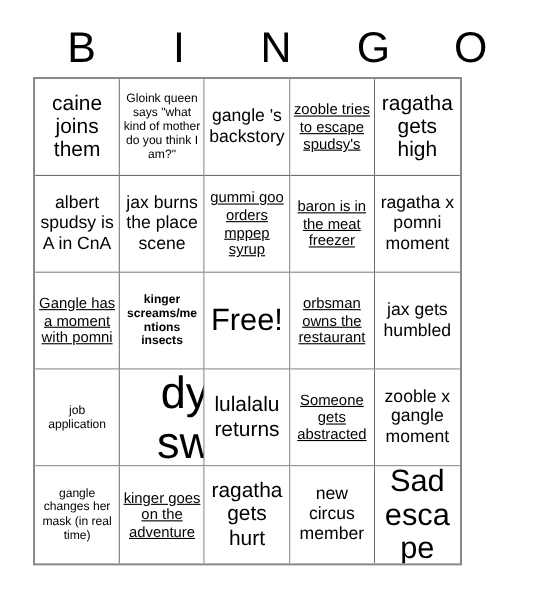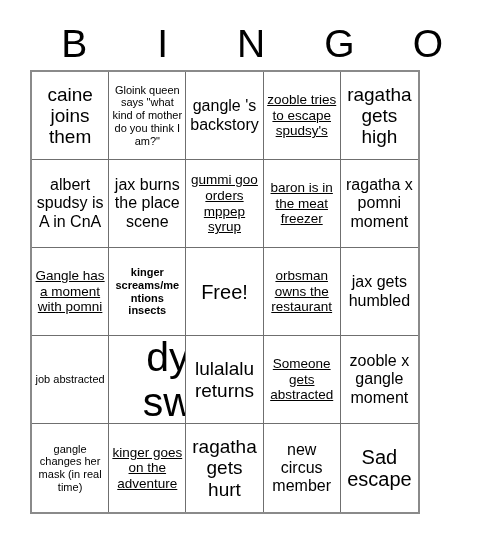--- a/index.html
+++ b/index.html
@@ -84,21 +84,21 @@
     word-wrap: break-word;
     font-family: "Liberation Sans", sans-serif;
   }
 
   
   .fs-xs   { font-size: 11px;  line-height: 1.18; font-weight: bold; }
   .fs-sm   { font-size: 11px; line-height: 1.16; }
   .fs-md   { font-size: 13.5px; line-height: 1.16; text-decoration: underline; }
   .fs-lg   { font-size: 16px; line-height: 1.14; }
   .fs-xl   { font-size: 19px; line-height: 1.12; }
-  .fs-xxl  { font-size: 20px; line-height: 1.10; }
+  .fs-xxl  { font-size: 28px; line-height: 1.10; }
   .fs-huge { font-size: 41px; line-height: 1.08; margin-left: 41px; }
 </style>
 </head>
 <body>
 
 <div class="card">
 
   <div class="header-row">
     <div class="header-cell">B</div>
     <div class="header-cell">I</div>
@@ -147,21 +147,21 @@
       <div class="cell">
         <span class="cell-text fs-xxl">Free!</span>
       </div>
       <div class="cell">
         <span class="cell-text fs-md">orbsman owns the restaurant</span>
       </div>
       <div class="cell">
         <span class="cell-text fs-lg">jax gets humbled</span>
       </div>
       <div class="cell">
-        <span class="cell-text fs-sm">job abstracted</span>
+        <span class="cell-text fs-sm">job application</span>
       </div>
       <div class="cell">
         <span class="cell-text fs-huge">Body swap</span>
       </div>
       <div class="cell">
         <span class="cell-text fs-xl">lulalalu returns</span>
       </div>
       <div class="cell">
         <span class="cell-text fs-md">Someone gets abstracted</span>
       </div>

